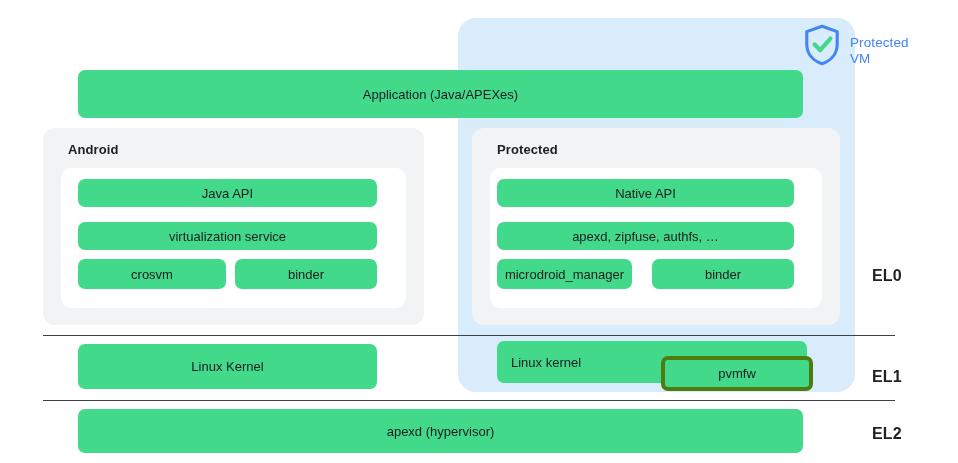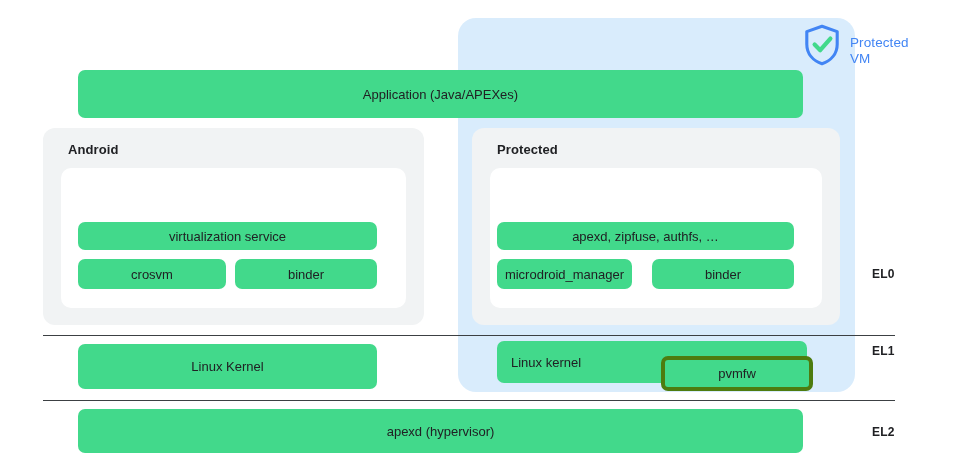--- a/index.html
+++ b/index.html
@@ -130,21 +130,21 @@
     width: 852px;
     height: 1px;
     background: #3c4043;
     z-index: 5;
   }
 
   
   .el-label {
     position: absolute;
     left: 872px;
-    font-size: 12px;
+    font-size: 16px;
     font-weight: bold;
     color: #202124;
     letter-spacing: 0.2px;
     z-index: 5;
   }
 
   
   .pvmfw {
     border: 4px solid #4d7c0f;
     z-index: 5;
@@ -165,38 +165,40 @@
     <div class="pvm-label">Protected
 VM</div>
   </div>
 
   <div class="gbox" style="left:78px; top:70px; width:725px; height:48px;">Application (Java/APEXes)</div>
 
   <div class="os-panel android">
     <div class="os-title">Android</div>
     <div class="os-inner"></div>
   </div>
+  <div class="gbox" style="left:78px; top:179px; width:299px; height:28px;">Java API</div>
   <div class="gbox" style="left:78px; top:259px; width:148px; height:30px;">crosvm</div>
   <div class="gbox" style="left:78px; top:222px; width:299px; height:28px;">virtualization service</div>
   <div class="gbox" style="left:235px; top:259px; width:142px; height:30px;">binder</div>
 
   <div class="os-panel microdroid">
     <div class="os-title">Protected</div>
     <div class="os-inner"></div>
   </div>
+  <div class="gbox" style="left:497px; top:179px; width:297px; height:28px;">Native API</div>
   <div class="gbox" style="left:497px; top:222px; width:297px; height:28px;">apexd, zipfuse, authfs, …</div>
   <div class="gbox" style="left:497px; top:259px; width:135px; height:30px;">microdroid_manager</div>
   <div class="gbox" style="left:652px; top:259px; width:142px; height:30px;">binder</div>
 
   <div class="rule" style="top:335px;"></div>
   <div class="rule" style="top:400px;"></div>
 
   <div class="gbox" style="left:78px; top:344px; width:299px; height:45px;">Linux Kernel</div>
   <div class="gbox left-text" style="left:497px; top:341px; width:310px; height:42px;">Linux kernel</div>
   <div class="gbox pvmfw" style="left:661px; top:356px; width:152px; height:35px;">pvmfw</div>
 
   <div class="gbox" style="left:78px; top:409px; width:725px; height:44px;">apexd (hypervisor)</div>
 
   <div class="el-label" style="top:267px;">EL0</div>
-  <div class="el-label" style="top:344px;">EL1</div>
+  <div class="el-label" style="top:368px;">EL1</div>
   <div class="el-label" style="top:425px;">EL2</div>
 
 </div>
 
 </body></html>

